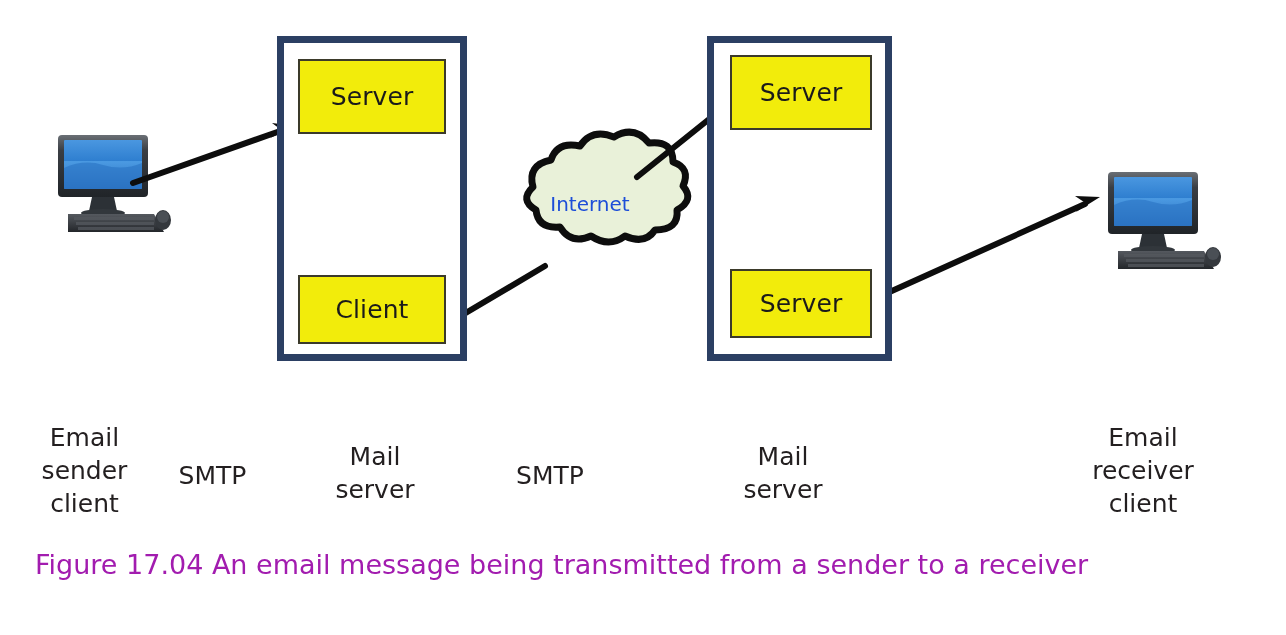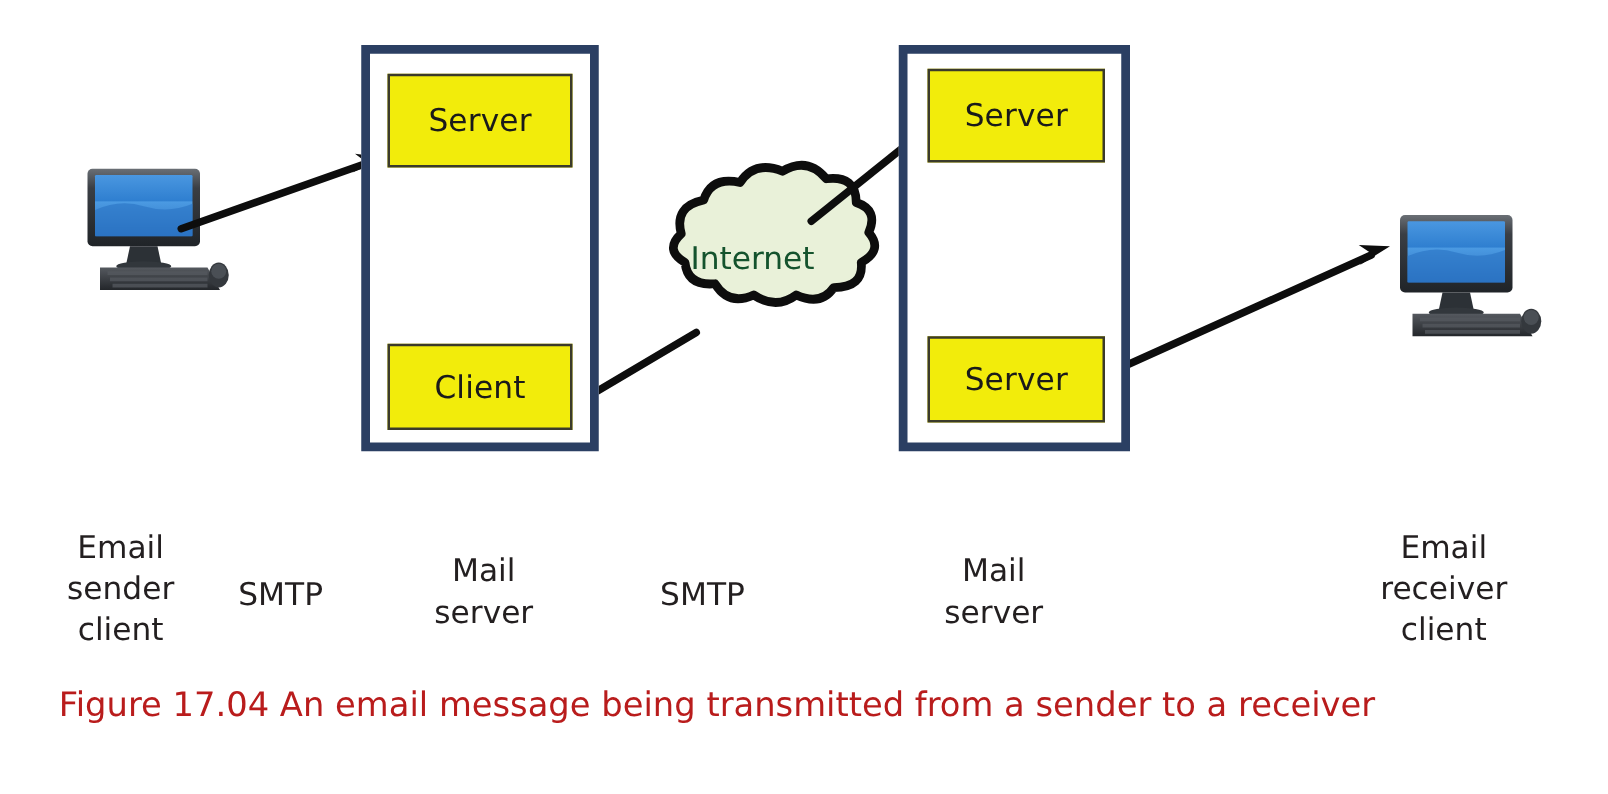--- a/index.html
+++ b/index.html
@@ -13,21 +13,21 @@
     height: 635px;
     position: relative;
     overflow: hidden;
     font-family: "DejaVu Sans", "Liberation Sans", sans-serif;
     color: #231f20;
     -webkit-font-smoothing: antialiased;
   }
 
   #figure-canvas {
     position: absolute;
-    left: 12px; top: 0;
+    left: 0; top: 0;
     width: 1088px;
     height: 635px;
   }
 
   
   #vector-layer {
     position: absolute;
     left: 0; top: 0;
     width: 1286px;
     height: 635px;
@@ -63,23 +63,23 @@
   #node-right-server-top    { left: 730px; top: 55px;  width: 142px; height: 75px; }
   #node-right-server-bottom { left: 730px; top: 269px; width: 142px; height: 69px; }
 
   
   #internet-label {
     position: absolute;
     left: 530px;
     top: 194px;
     width: 120px;
     text-align: center;
-    font-size: 25px;
+    font-size: 20px;
     line-height: 1;
-    color: #14532d;
+    color: #1d4ed8;
   }
 
   
   .axis-label {
     position: absolute;
     font-size: 25px;
     line-height: 1.32;
     color: #231f20;
     text-align: center;
     white-space: pre-line;
@@ -92,21 +92,21 @@
   #label-pop3                 { left: 922px;  top: 459px; width: 130px; }
   #label-email-receiver-client{ left: 1068px; top: 421px; width: 150px; }
 
   
   #figure-caption {
     position: absolute;
     left: 35px;
     top: 548px;
     font-size: 27px;
     line-height: 1.25;
-    color: #b91c1c;
+    color: #a21caf;
     white-space: nowrap;
   }
 </style>
 </head>
 <body>
 
 <div id="figure-canvas">
 
   <svg id="vector-layer" viewBox="0 0 1286 635">
     <defs>

